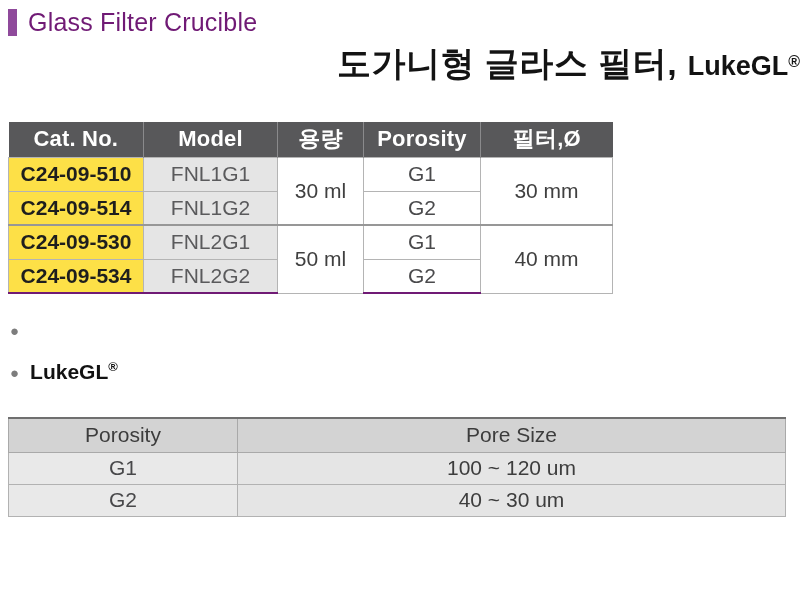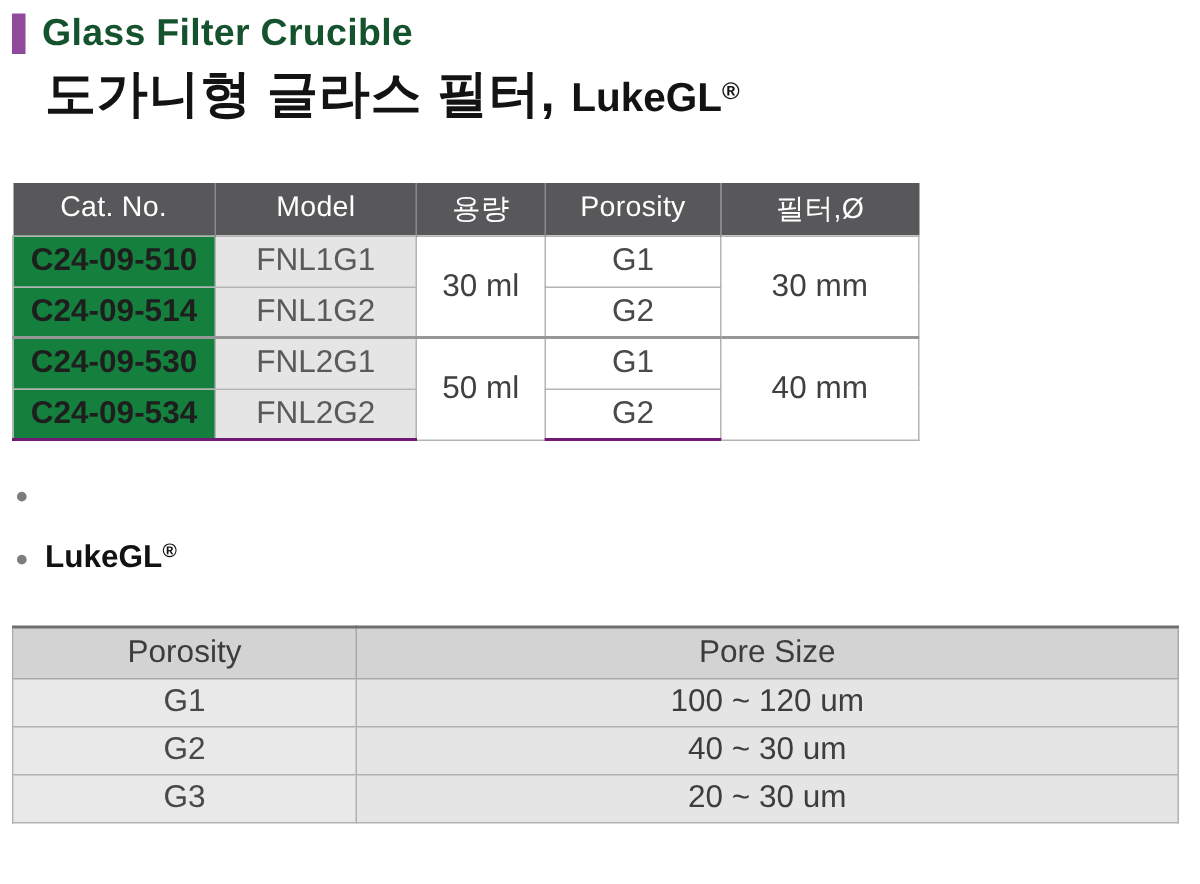--- a/index.html
+++ b/index.html
@@ -8,42 +8,42 @@
     width: 800px; height: 589px;
     background: #ffffff;
     font-family: "Liberation Sans", "DejaVu Sans", sans-serif;
     color: #222;
   }
   .page { position: relative; width: 800px; height: 589px; overflow: hidden; }
 
   
   .title-row { display: flex; align-items: center; margin: 7px 0 0 8px; height: 30px; }
   .accent-bar { width: 9px; height: 27px; background: #8f4a9b; margin-right: 11px; }
-  .title { font-size: 25px; font-weight: bold; color: #14532d; letter-spacing: .2px; }
+  .title { font-size: 25px; font-weight: normal; color: #701a75; letter-spacing: .2px; }
 
-  .subtitle { margin: 5px 0 0 30px; font-weight: bold; color: #131313; line-height: 42px; white-space: nowrap; }
+  .subtitle { margin: 5px 0 0 30px; font-weight: bold; color: #131313; line-height: 42px; white-space: nowrap; text-align: right; }
   .subtitle .kor { font-size: 34px; letter-spacing: .5px; }
   .subtitle .brand { font-size: 27px; margin-left: 6px; }
   .subtitle sup { font-size: 16px; font-weight: bold; position: relative; top: -2px; }
 
   
   table { border-collapse: collapse; table-layout: fixed; }
   .product-table { margin: 31px 0 0 8px; width: 604px; }
   .product-table th {
-    background: #58585a; color: #ffffff; font-weight: normal; font-size: 19px;
+    background: #58585a; color: #ffffff; font-weight: bold; font-size: 22px;
     height: 35px; border-right: 1px solid #8a8a8c; padding: 0;
     letter-spacing: .2px;
   }
   .product-table th:last-child { border-right: none; }
   .product-table td {
     text-align: center; vertical-align: middle;
     font-size: 21px; height: 34px; padding: 0;
     border: 1px solid #b4b4b4; background: #ffffff; color: #404040;
   }
-  .product-table td.cat  { background: #15803d; font-weight: bold; color: #1e1e1e; }
+  .product-table td.cat  { background: #fde047; font-weight: bold; color: #1e1e1e; }
   .product-table td.model{ background: #e5e5e5; color: #5a5a5c; }
   .product-table td.porosity { color: #4a4a4c; }
   .product-table tr.group-start td { border-top: 2px solid #979797; }
   .product-table tr.last td { border-bottom: 2px solid #701a75; }
 
   
   .bullets { margin: 23px 0 0 10px; padding: 0; list-style: none; }
   .bullets li { display: flex; align-items: center; font-size: 21px; color: #3d3d3d; margin-bottom: 16px; height: 26px; }
   .bullet-dot { color: #7d7d7d; font-size: 15px; margin-right: 11px; line-height: 1; }
   .bullets li.strong { font-weight: bold; color: #121212; }
@@ -146,20 +146,16 @@
     </thead>
     <tbody>
       <tr>
         <td class="pcol">G1</td>
         <td>100 ~ 120 um</td>
       </tr>
       <tr>
         <td class="pcol">G2</td>
         <td>40 ~ 30 um</td>
       </tr>
-      <tr>
-        <td class="pcol">G3</td>
-        <td>20 ~ 30 um</td>
-      </tr>
     </tbody>
   </table>
 
 </div>
 
 </body></html>

